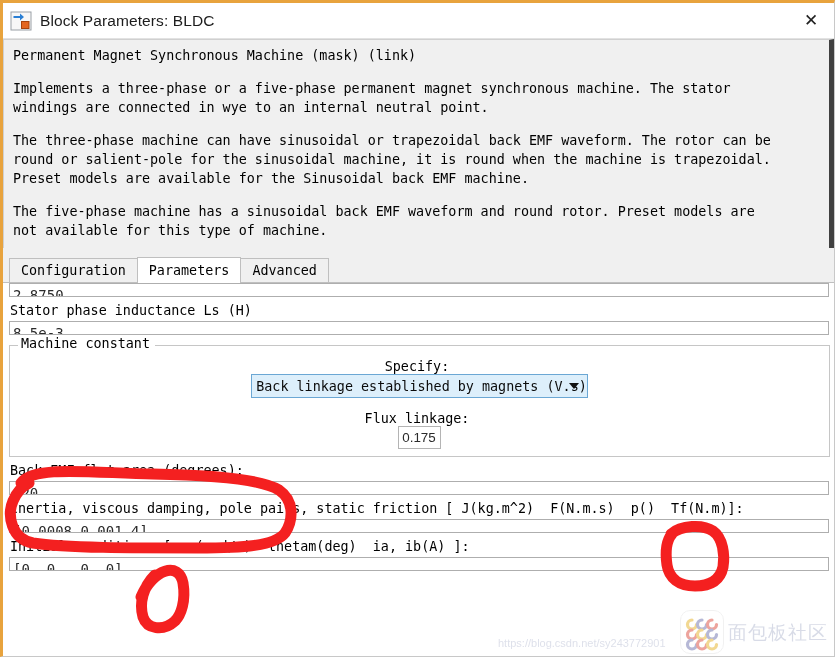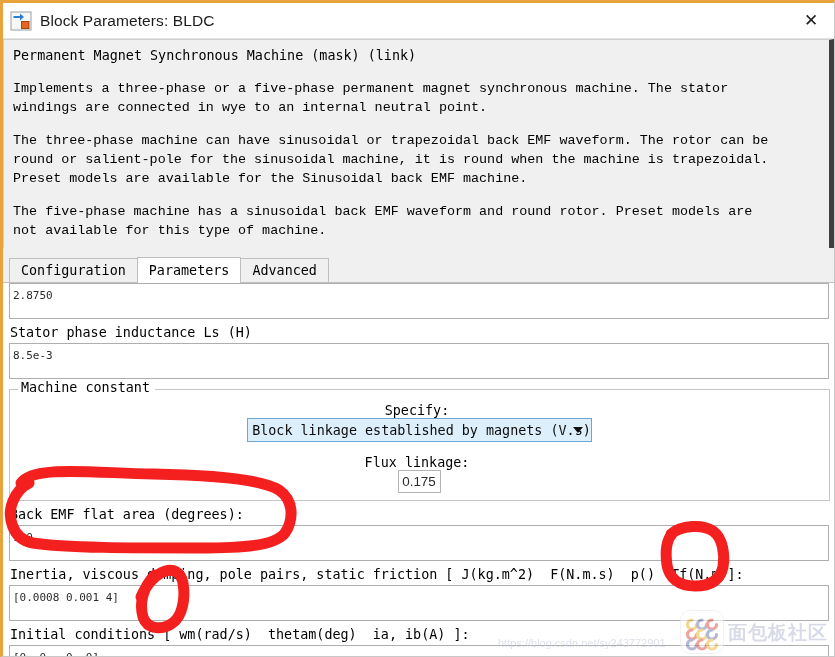--- a/index.html
+++ b/index.html
@@ -68,21 +68,21 @@
     background: #f0f0f0;
     border-top: 1px solid #d0d0d0;
     border-left: 1px solid #d0d0d0;
     border-right: 5px solid #404040;
     font-family: "DejaVu Sans Mono", monospace;
     font-size: 13.4px;
     line-height: 19px;
     color: #000000;
     position: relative;
   }
-  #desc-panel .blk { margin: 0 0 14px 0; font-family: Liberation Mono, monospace; }
+  #desc-panel .blk { margin: 0 0 14px 0; }
   #desc-panel .blk:last-child { margin-bottom: 0; }
   #desc-panel .hdr { margin: 0 0 14px 0; }
 
   
   #tabstrip {
     display: flex;
     align-items: flex-end;
     height: 26px;
     padding-left: 6px;
     background: #f0f0f0;
@@ -118,25 +118,25 @@
     height: 400px;
   }
   .field-label {
     font-family: "DejaVu Sans Mono", monospace;
     font-size: 13.4px;
     color: #000;
     padding: 6px 0 3px 1px;
     white-space: pre;
   }
   .text-input {
-    height: 36px;
+    height: 14px;
     border: 1px solid #aeaeae;
     background: #ffffff;
     font-family: "DejaVu Sans Mono", monospace;
-    font-size: 11px;
+    font-size: 14px;
     color: #2b2b2b;
     padding: 2px 4px 2px 3px;
     line-height: 19px;
     width: 820px;
     white-space: pre;
     overflow: hidden;
   }
 
   
   #machine-const {
@@ -230,21 +230,20 @@
     position: relative;
     flex: 0 0 auto;
     margin-right: 4px;
   }
   #wm-text {
     font-family: "DejaVu Sans", sans-serif;
     font-size: 19px;
     color: #b9bfd4;
     letter-spacing: 1px;
     line-height: 20px;
-    font-weight: bold;
   }
   #wm-url {
     position: absolute;
     left: -182px;
     bottom: 5px;
     font-family: "Liberation Sans", sans-serif;
     font-size: 11px;
     color: #c3c8da;
     white-space: nowrap;
   }
@@ -289,21 +288,21 @@
 
     <div class="field-label">Stator phase inductance Ls (H)</div>
     <div class="text-input">8.5e-3</div>
 
     <div id="machine-const">
       <span class="grp-title">Machine constant</span>
 
       <div class="row">
         <span class="lbl">Specify:</span>
         <div class="combo">
-          <span>Block linkage established by magnets (V.s)</span>
+          <span>Back linkage established by magnets (V.s)</span>
           <span class="arrow"></span>
         </div>
       </div>
 
       <div class="row">
         <span class="lbl">Flux linkage:</span>
         <div class="inline-input">0.175</div>
       </div>
     </div>
 

